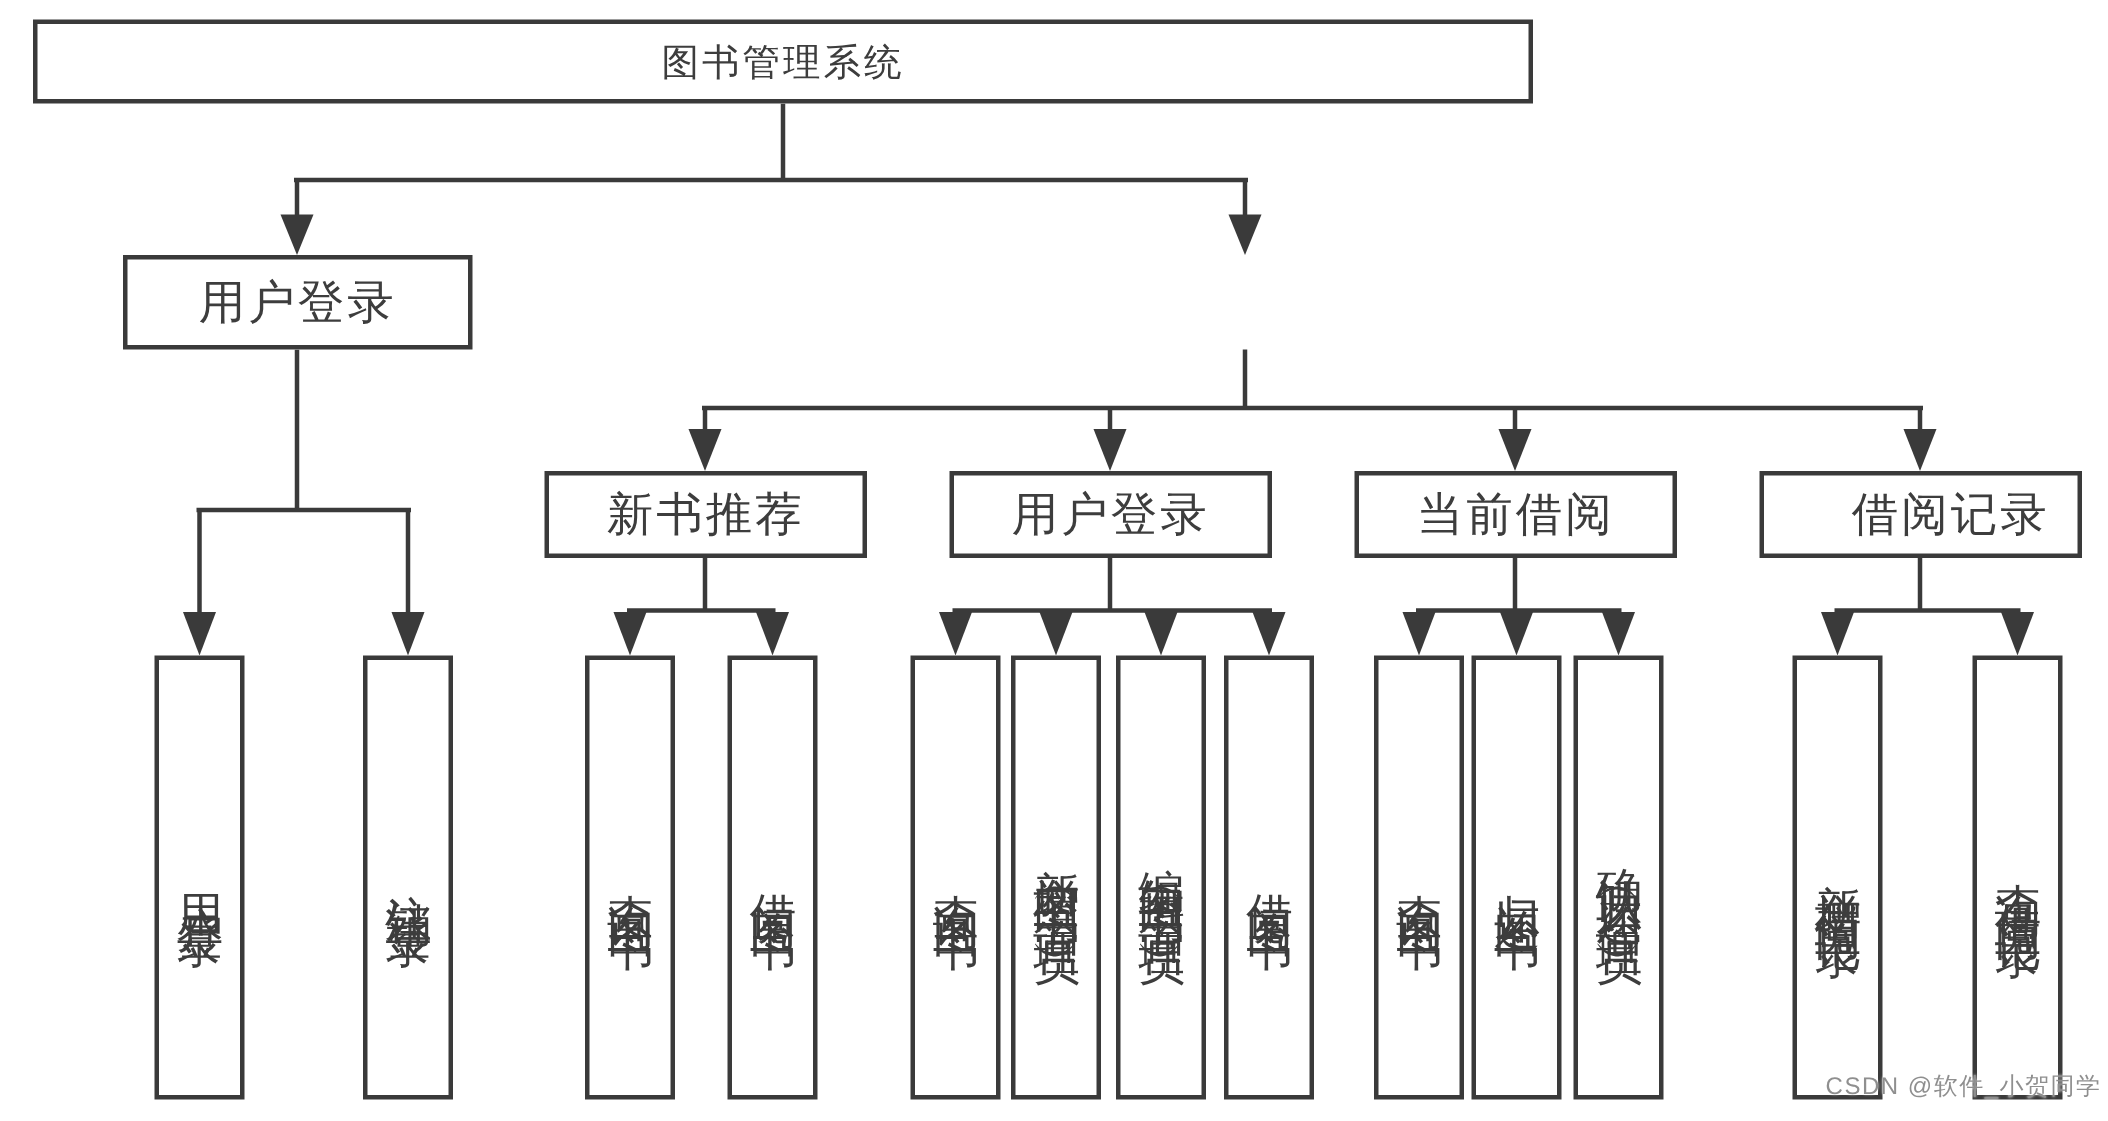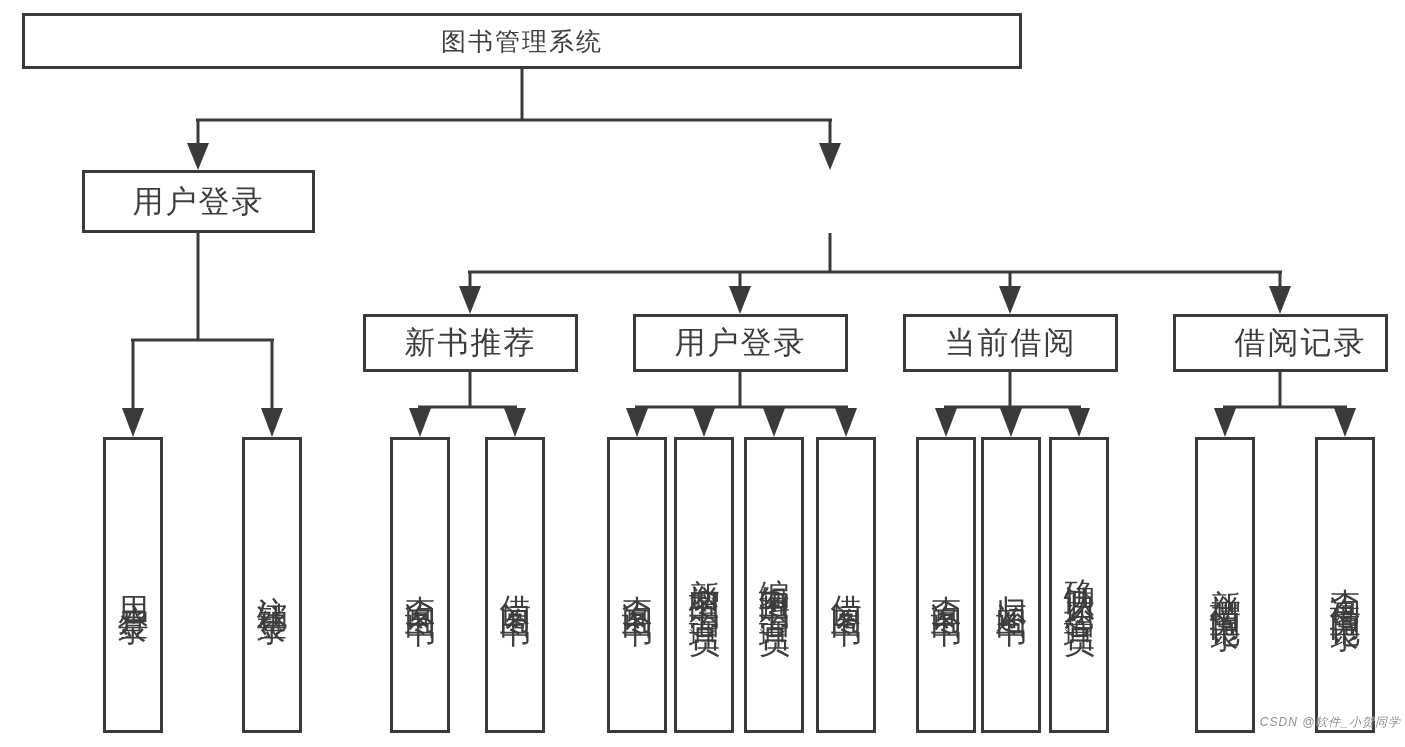--- a/index.html
+++ b/index.html
@@ -37,26 +37,25 @@
     writing-mode:vertical-rl;
     text-orientation:mixed;
     letter-spacing:7px;
     line-height:1.15;
     white-space:nowrap;
   }
   .watermark{
     position:absolute;
     right:4px;top:714px;
     z-index:3;
-    font-size:12px;
+    font-size:16px;
     color:var(--watermark);
     letter-spacing:1px;
     text-shadow:0 0 2px #ffffff;
     white-space:nowrap;
-    font-style:italic;
   }
 </style>
 </head>
 <body>
 
 <div class="stage">
 
   <svg class="connectors" width="1405" height="747" viewBox="0 0 1405 747">
 
     <line class="c-line" x1="522" y1="69" x2="522" y2="120"></line>

